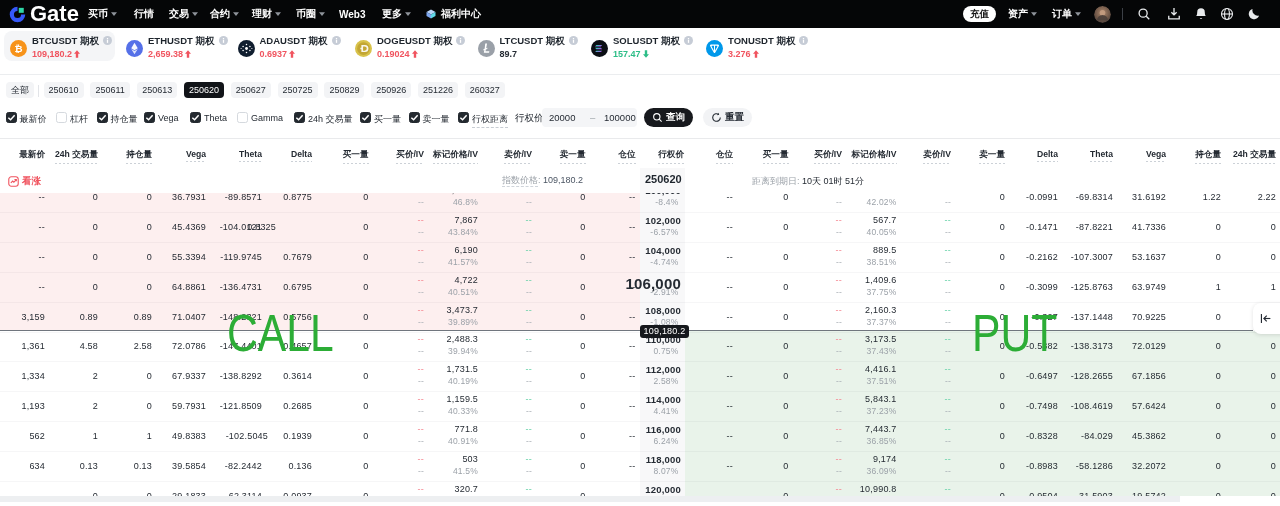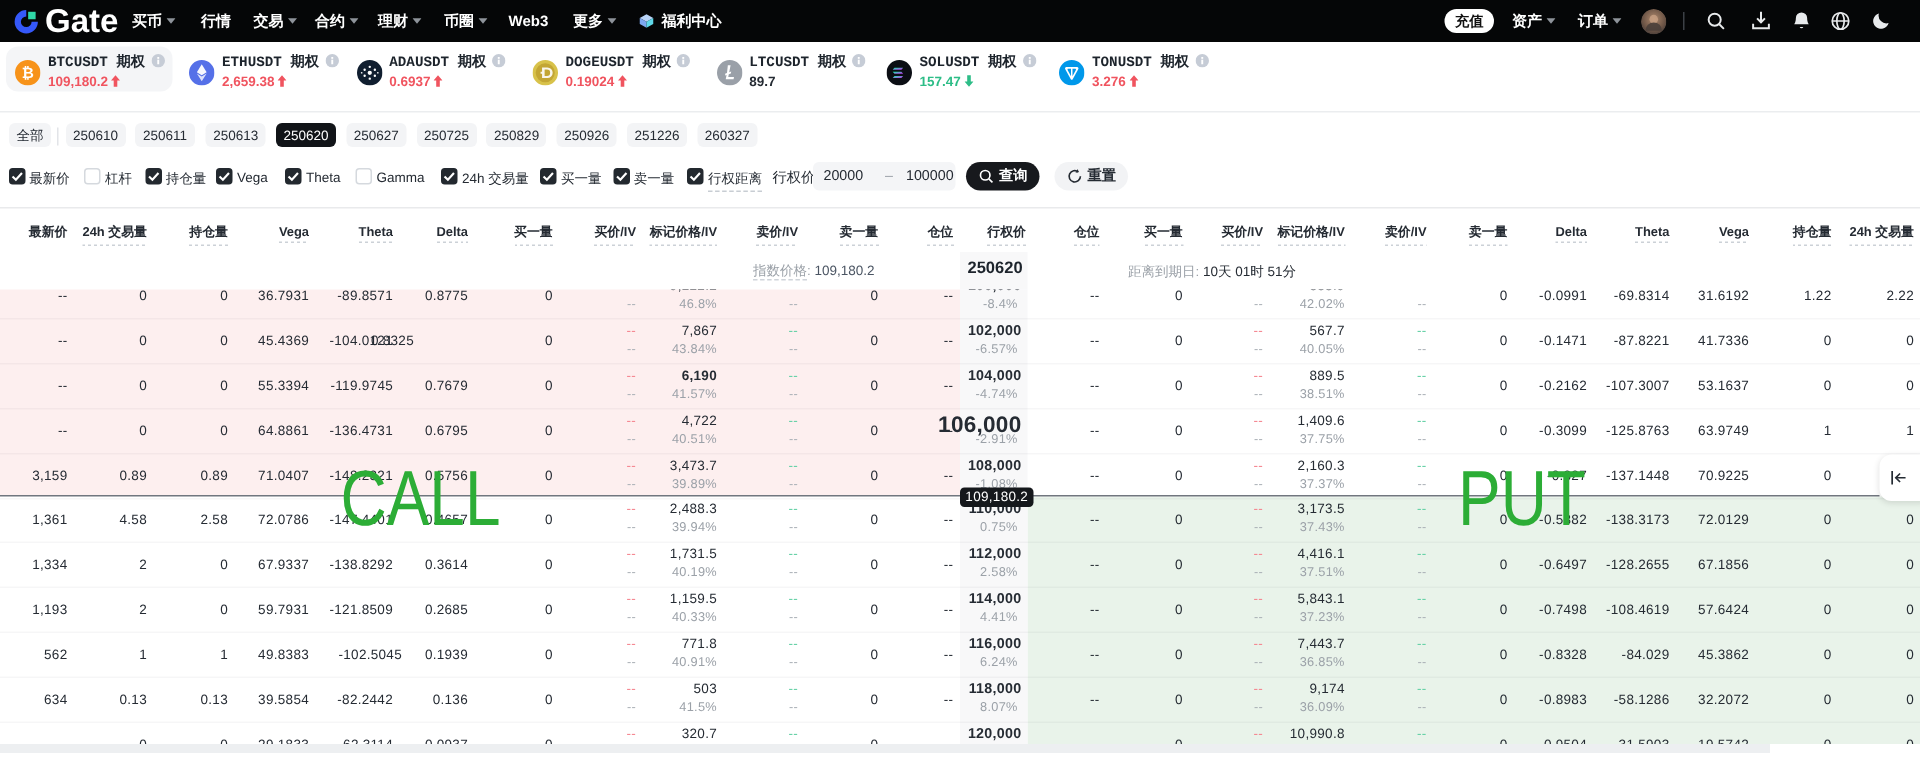--- a/index.html
+++ b/index.html
@@ -16,21 +16,21 @@
   background:#fff; color:#111; font-size:9.5px; font-weight:700; display:flex; align-items:center; justify-content:center; }
 .nav-av { position:absolute; left:1094px; top:5.5px; width:17px; height:17px; border-radius:50%; overflow:hidden; }
 .ndiv { position:absolute; left:1122px; top:8px; width:1px; height:12px; background:#3c4046; }
 .nico { position:absolute; top:7px; }
 
 
 #tickers { position:absolute; left:0; top:28px; width:1280px; height:47px; background:#fff;
   border-bottom:1px solid #ebedef; }
 .tsel { position:absolute; top:3px; width:111px; height:30px; border-radius:8px; background:#f4f5f7; }
 .tico { position:absolute; top:11.5px; }
-.tname { position:absolute; top:6.5px; font-size:9.5px; font-weight:700; color:#1d242c; white-space:nowrap;font-family:Liberation Mono, monospace; }
+.tname { position:absolute; top:6.5px; font-size:9.5px; font-weight:700; color:#1d242c; white-space:nowrap; }
 .tname .inf { margin-left:4px; vertical-align:-1px; }
 .tprice { position:absolute; top:20.5px; font-size:9px; font-weight:600; display:flex; align-items:center; }
 
 
 .tab { position:absolute; top:82px; height:16px; padding:0 5px; border-radius:4px; background:#f3f4f6;
   color:#252b33; font-size:9px; display:flex; align-items:center; font-weight:500; }
 .tab.sel { background:#111418; color:#fff; }
 .tdiv { position:absolute; top:84.5px; width:1px; height:12px; background:#e2e4e8; }
 
 
@@ -362,20 +362,27 @@
     <span class="hc hu" style="right:491.5px">买一量</span>
     <span class="hc hu" style="right:438px">买价/IV</span>
     <span class="hc hu" style="right:383.5px">标记价格/IV</span>
     <span class="hc hu" style="right:329px">卖价/IV</span>
     <span class="hc hu" style="right:275px">卖一量</span>
     <span class="hc hu" style="right:222px">Delta</span>
     <span class="hc hu" style="right:167px">Theta</span>
     <span class="hc hu" style="right:114px">Vega</span>
     <span class="hc hu" style="right:59px">持仓量</span>
     <span class="hc hu" style="right:4px">24h 交易量</span>
+  <div id="subrow">
+    <div id="kz"><svg width="11" height="11" viewBox="0 0 14 14" style="margin-right:3px">
+          <rect x="1" y="1" width="12" height="12" rx="3.2" stroke="#f0545f" stroke-width="1.4" fill="none"></rect>
+          <path d="M3.6 8.8l2.4-2.4 1.4 1.4 3-3" stroke="#f0545f" stroke-width="1.4" fill="none"></path>
+          <path d="M8.2 4.4h2.4v2.4" stroke="#f0545f" stroke-width="1.4" fill="none"></path>
+        </svg>看涨</div>
+  </div>
   <div style="position:absolute;left:639.5px;top:168px;width:45px;height:25px;background:#f8f8f9"></div>
   <div id="idx"><u>指数价格</u>: <b>109,180.2</b></div>
   <div id="exp">250620</div>
   <div id="dte">距离到期日: <b>10天 01时 51分</b></div>
   <div id="tbody">
       <div id="tin">
     <div class="bgpink"></div>
     <div class="bggreen"></div>
     <div class="bgstrike"></div>
     <span class="v" style="right:1235px;top:192px">--</span>
@@ -444,21 +451,21 @@
 <div class="rb" style="top:241.5px"></div>
 <span class="v" style="right:1235px;top:252px">--</span>
         <span class="v" style="right:1182px;top:252px">0</span>
         <span class="v" style="right:1128px;top:252px">0</span>
         <span class="v" style="right:1074px;top:252px">55.3394</span>
         <span class="v" style="right:1018px;top:252px">-119.9745</span>
         <span class="v" style="right:968px;top:252px">0.7679</span>
         <span class="v" style="right:911.5px;top:252px">0</span>
         <span class="v" style="right:856px;top:245px;color:#f5848e;font-weight:500">--</span>
         <span class="v2" style="right:856px;top:256.5px;color:#aab0b6">--</span>
-        <span class="v" style="right:802px;top:245px;color:#252b33;font-weight:700">6,190</span>
+        <span class="v" style="right:802px;top:245px;color:#252b33;font-weight:400">6,190</span>
         <span class="v2" style="right:802px;top:256.5px;color:#9ba1a8">41.57%</span>
         <span class="v" style="right:748px;top:245px;color:#62d0a5;font-weight:500">--</span>
         <span class="v2" style="right:748px;top:256.5px;color:#aab0b6">--</span>
         <span class="v" style="right:694.5px;top:252px">0</span>
         <span class="v" style="right:644.5px;top:252px">--</span>
         <span class="v" style="right:599px;top:245px;color:#252b33;font-weight:700;font-size:9.5px">104,000</span>
         <span class="v2" style="right:601.5px;top:256.5px;color:#9ba1a8">-4.74%</span>
         <span class="v" style="right:547px;top:252px">--</span>
         <span class="v" style="right:491.5px;top:252px">0</span>
         <span class="v" style="right:438px;top:245px;color:#f5848e;font-weight:500">--</span>

